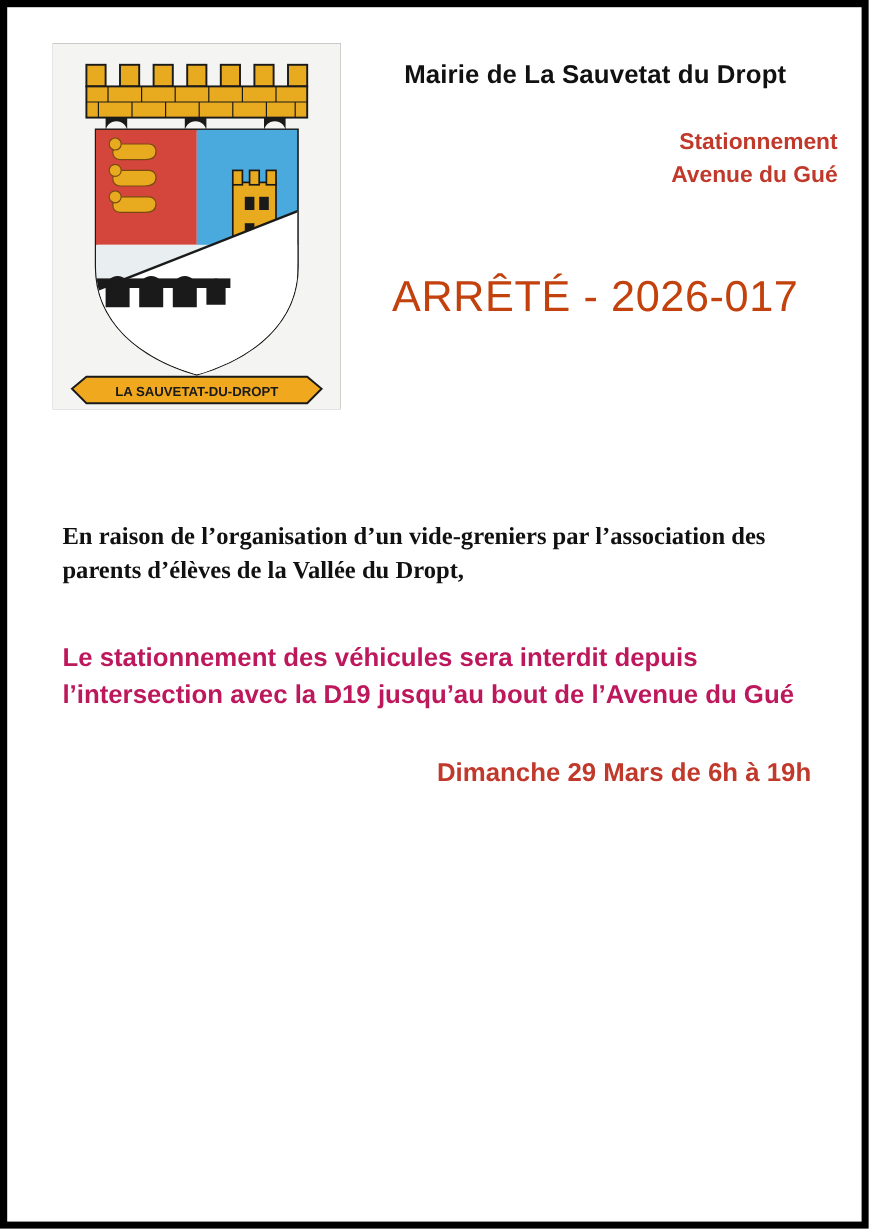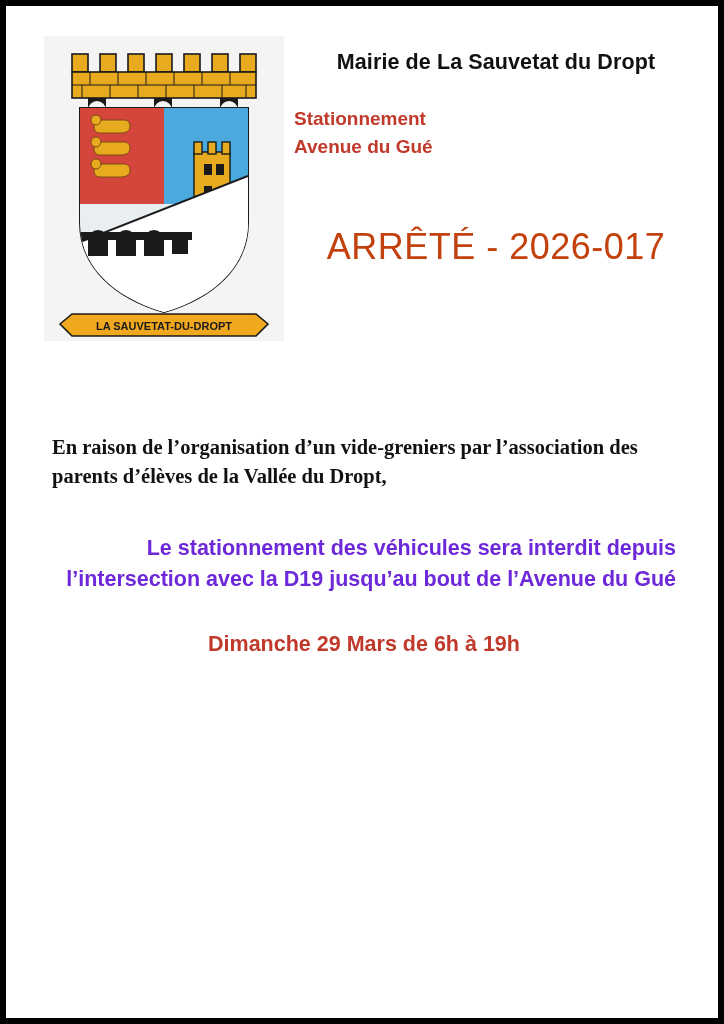--- a/index.html
+++ b/index.html
@@ -61,21 +61,21 @@
     letter-spacing: 0.1px;
     white-space: nowrap;
     text-align: center;
   }
   .subtitle {
     margin-top: 30px;
     font-size: 19px;
     font-weight: bold;
     color: #c0392b;
     line-height: 1.45;
-    text-align: left;
+    text-align: right;
   }
   .arrete {
     margin-top: 66px;
     font-size: 36px;
     color: #c2410c;
     font-weight: normal;
     letter-spacing: 0.5px;
   }
 
   
@@ -87,32 +87,32 @@
     font-size: 20.5px;
     font-weight: bold;
     color: #111111;
     line-height: 1.42;
     text-align: left;
     font-family: Liberation Serif, serif;
   }
   .para-red {
     font-size: 21.5px;
     font-weight: bold;
-    color: #6d28d9;
+    color: #be185d;
     line-height: 1.42;
-    text-align: right;
+    text-align: left;
   }
   .gap-1 { height: 42px; }
   .gap-2 { height: 38px; }
   .gap-3 { height: 36px; }
   .red-date {
     font-size: 21.5px;
     font-weight: bold;
     color: #c0392b;
-    text-align: center;
+    text-align: right;
   }
 </style>
 </head>
 <body>
 
 <div id="page">
   <div class="inner">
 
     <div class="header">
 

